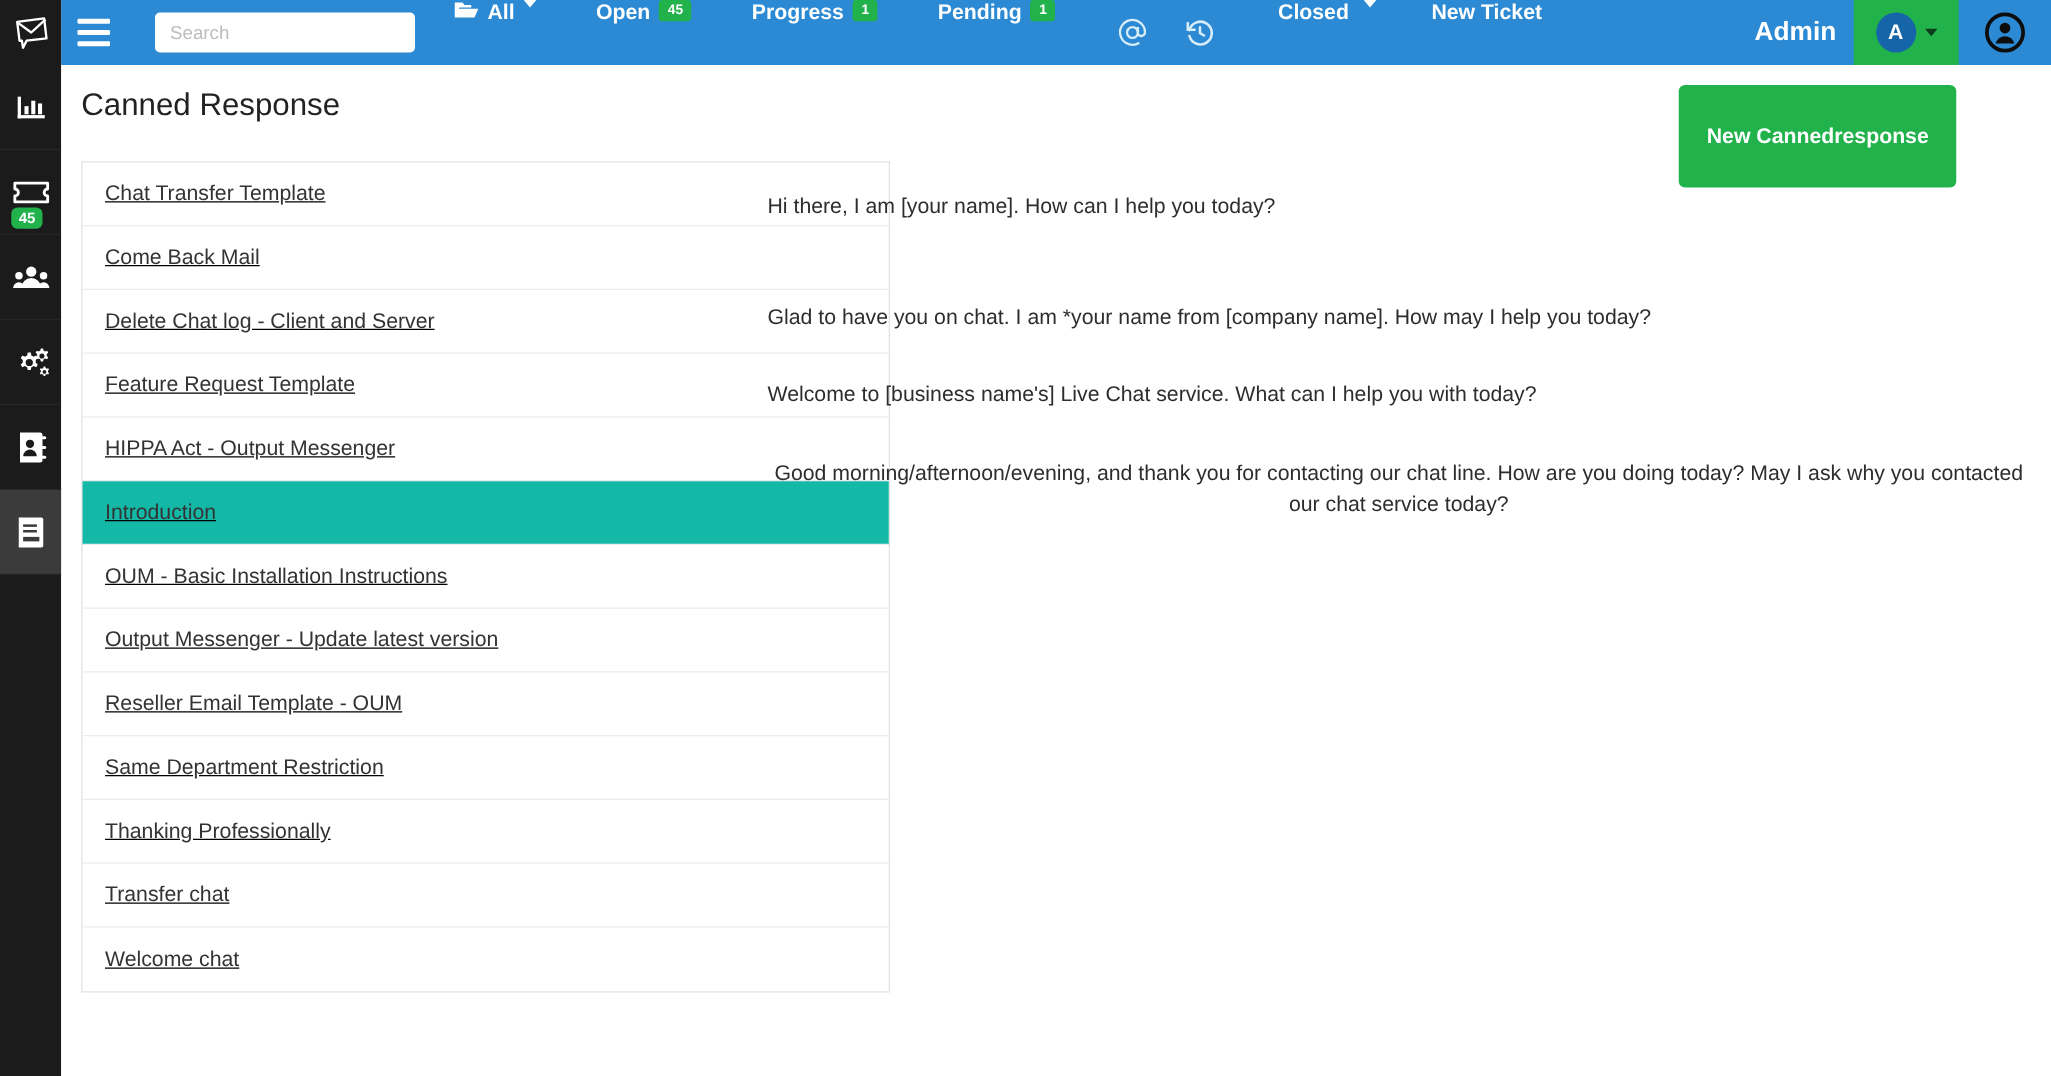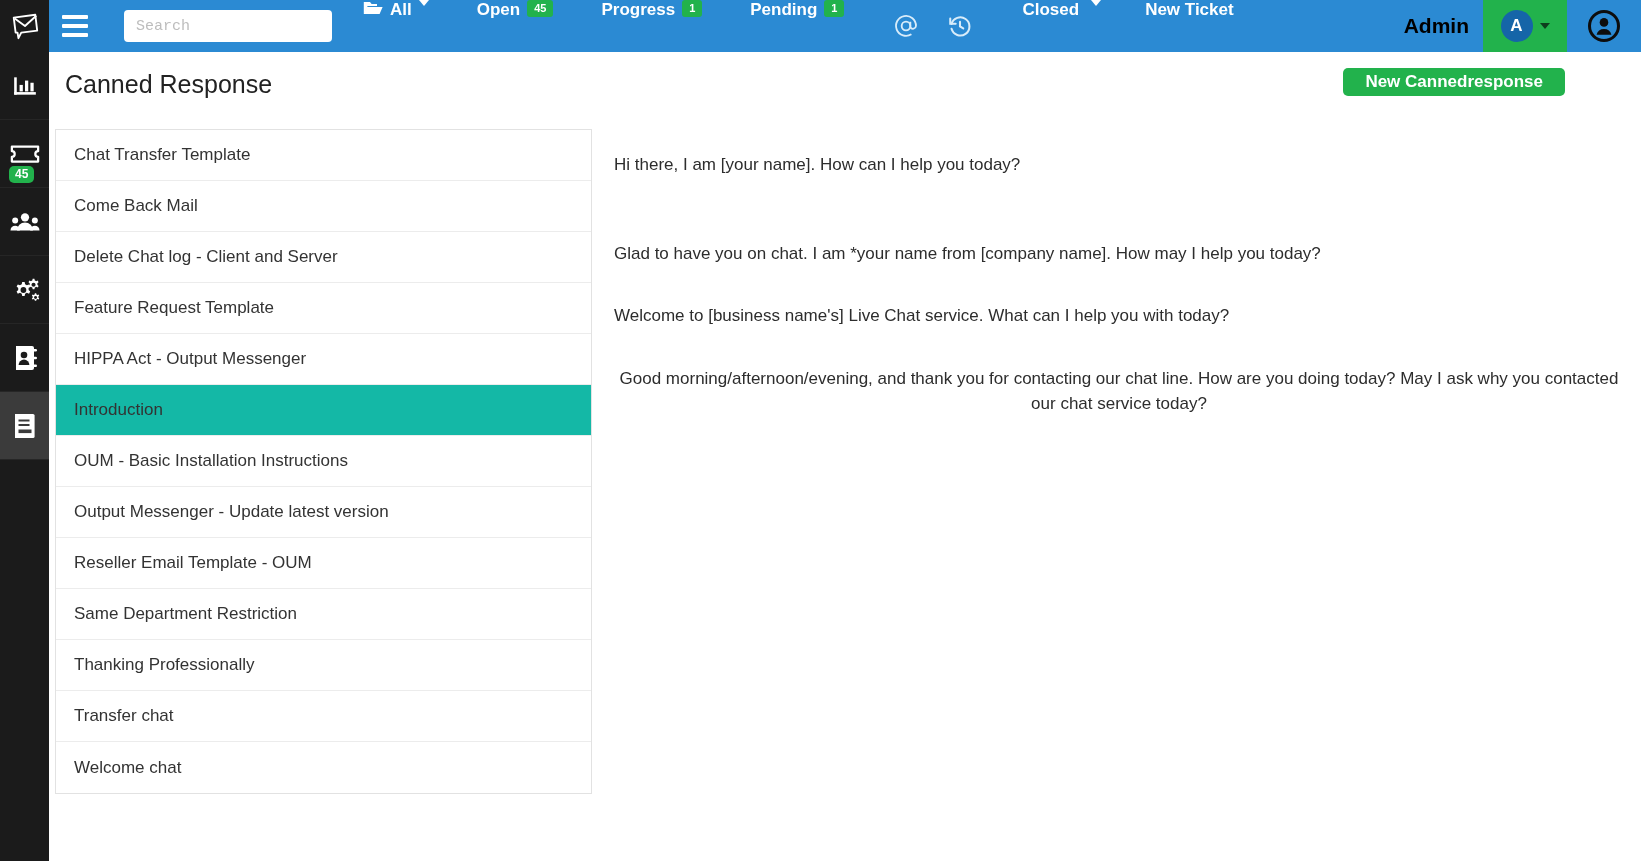--- a/index.html
+++ b/index.html
@@ -51,21 +51,21 @@
   }
   .hamburger span { display: block; width: 26px; height: 4px; background: #fff; border-radius: 1px; }
 
   #search {
     width: 208px; height: 32px;
     margin-left: 23px;
     border: none; border-radius: 4px;
     background: #ffffff;
     font-size: 15px; color: #444;
     padding: 0 12px;
-    font-family: Liberation Mono, monospace;
+    font-family: Liberation Sans, sans-serif;
   }
   #search::placeholder { color: #bdbdbd; }
 
   .nav-item {
     display: flex; align-items: flex-start; gap: 7px;
     padding: 0 13px; height: 52px;
     font-size: 17px; font-weight: 700;
     color: #ffffff; cursor: pointer;
     white-space: nowrap;
   }
@@ -83,21 +83,21 @@
     display: inline-block;
   }
   .nav-icon-btn {
     width: 54px; height: 52px;
     display: flex; align-items: center; justify-content: center;
     cursor: pointer;
   }
   .spacer { flex: 1; }
 
   .admin-label {
-    font-size: 21px; font-weight: 700; color: #000000;
+    font-size: 21px; font-weight: 700; color: #ffffff;
     padding: 0 14px; white-space: nowrap;
   }
   .avatar-block {
     background: #22b24c;
     height: 52px; width: 84px;
     display: flex; align-items: center; justify-content: center; gap: 7px;
     cursor: pointer;
   }
   .avatar-circle {
     width: 32px; height: 32px; border-radius: 50%;
@@ -125,31 +125,32 @@
   }
   #page-title {
     position: absolute; left: 16px; top: 18px;
     font-size: 25px; font-weight: 400; color: #222;
   }
   #new-btn {
     position: absolute; right: 76px; top: 16px;
     background: #22b24c; color: #fff;
     border: none; border-radius: 5px;
     font-size: 17px; font-weight: 700;
-    padding: 4px 22px;
+    padding: 31px 22px;
     font-family: "Liberation Sans", sans-serif;
     cursor: pointer;
   }
 
   
   #list-panel {
-    position: absolute; left: 6px; top: 77px;
-    width: 537px;
+    position: absolute; left: 16px; top: 77px;
+    width: 647px;
     border: 1px solid #e2e2e2;
     background: #fff;
+    text-decoration: underline;
   }
   .list-item {
     height: 51px;
     display: flex; align-items: center;
     padding: 0 18px;
     font-size: 17px; color: #333;
     border-bottom: 1px solid #ececec;
     cursor: pointer;
     white-space: nowrap; overflow: hidden; text-overflow: ellipsis;
   }

